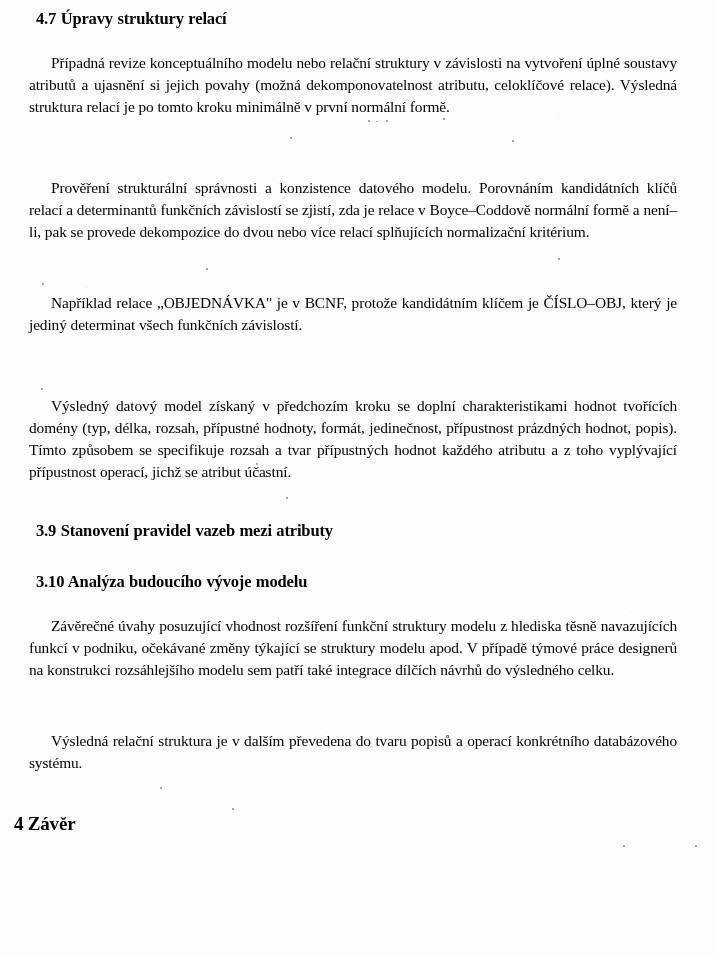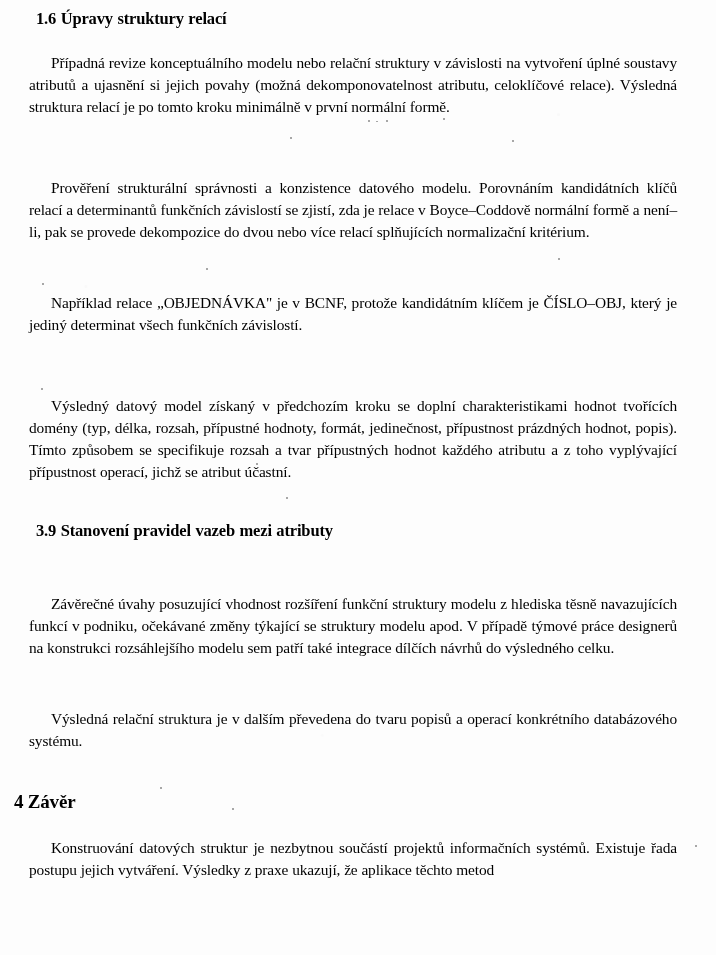--- a/index.html
+++ b/index.html
@@ -97,21 +97,21 @@
 </style>
 </head>
 <body>
 
 <div id="page">
   <div id="inkwrap">
     <div id="column">
 
       <div class="sp-top"></div>
 
-      <h2 class="h-section">1.6 Úpravy struktury relací</h2>
+      <h2 class="h-section">4.7 Úpravy struktury relací</h2>
       <div class="sp-head-to-para"></div>
       <p class="para">Případná revize konceptuálního modelu nebo relační struktury v závislosti na vytvo­ření úplné soustavy atributů a ujasnění si jejich povahy (možná dekomponovatelnost atributu, celoklíčové relace). Výsledná struktura relací je po tomto kroku minimálně v první normální formě.</p>
 
       <div class="sp-before-head"></div>
 
       <div class="sp-head-to-para"></div>
       <p class="para">Prověření strukturální správnosti a konzistence datového modelu. Porovnáním kandi­dátních klíčů relací a determinantů funkčních závislostí se zjistí, zda je relace v Boyce–Coddově normální formě a není–li, pak se provede dekompozice do dvou nebo více relací splňujících normalizační kritérium.</p>
       <div class="sp-para-gap"></div>
       <p class="para">Například relace „OBJEDNÁVKA" je v BCNF, protože kandidátním klíčem je ČÍS­LO–OBJ, který je jediný determinat všech funkčních závislostí.</p>
 
@@ -120,30 +120,30 @@
       <div class="sp-head-to-para"></div>
       <p class="para">Výsledný datový model získaný v předchozím kroku se doplní charakteristikami hodnot tvořících domény (typ, délka, rozsah, přípustné hodnoty, formát, jedinečnost, přípustnost prázdných hodnot, popis). Tímto způsobem se specifikuje rozsah a tvar přípustných hodnot každého atributu a z toho vyplývající přípustnost operací, jichž se atribut účastní.</p>
 
       <div class="sp-before-head"></div>
 
       <h2 class="h-section">3.9 Stanovení pravidel vazeb mezi atributy</h2>
       <div class="sp-head-to-para"></div>
 
       <div class="sp-before-head"></div>
 
+      <h2 class="h-section">3.10 Analýza budoucího vývoje modelu</h2>
       <div class="sp-head-to-para"></div>
       <p class="para">Závěrečné úvahy posuzující vhodnost rozšíření funkční struktury modelu z hlediska těsně navazujících funkcí v podniku, očekávané změny týkající se struktury modelu apod. V případě týmové práce designerů na konstrukci rozsáhlejšího modelu sem patří také integrace dílčích návrhů do výsledného celku.</p>
       <div class="sp-para-gap"></div>
       <p class="para">Výsledná relační struktura je v dalším převedena do tvaru popisů a operací konkrétního databázového systému.</p>
 
       <div class="sp-before-head"></div>
 
       <h1 class="h-chapter">4 Závěr</h1>
       <div class="sp-head-to-para"></div>
-      <p class="para">Konstruování datových struktur je nezbytnou součástí projektů informačních systémů. Existuje řada postupu jejich vytváření. Výsledky z praxe ukazují, že aplikace těchto metod</p>
 
     </div>
   </div>
 
   <span class="speck" style="left:368px;top:120px;width:2px;height:2px;"></span>
   <span class="speck" style="left:376px;top:121px;width:2px;height:1px;"></span>
   <span class="speck" style="left:386px;top:120px;width:2px;height:2px;"></span>
   <span class="speck" style="left:443px;top:118px;width:2px;height:2px;"></span>
   <span class="speck" style="left:290px;top:137px;width:2px;height:2px;"></span>
   <span class="speck" style="left:512px;top:140px;width:2px;height:2px;"></span>

